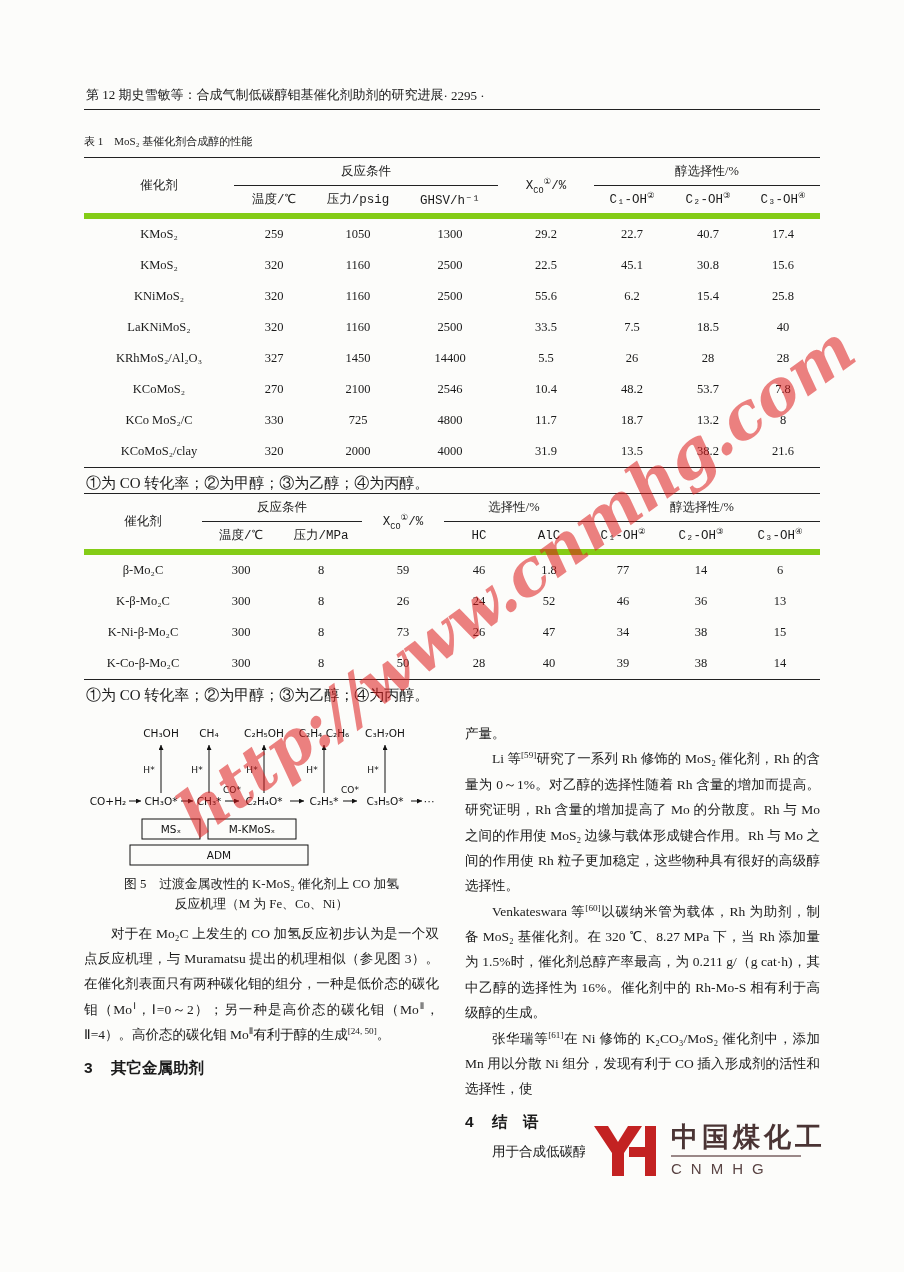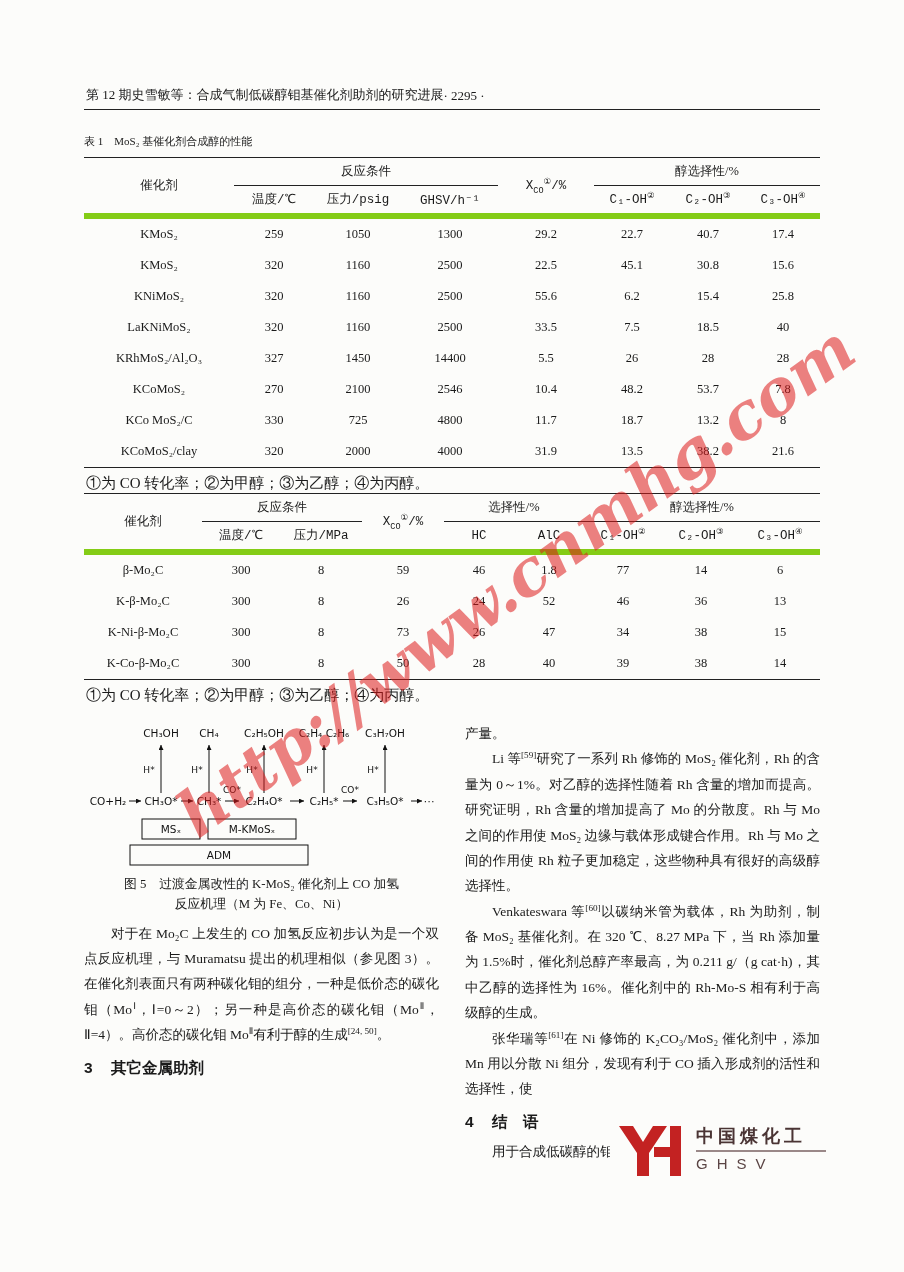--- a/index.html
+++ b/index.html
@@ -41,21 +41,21 @@
   
   .watermark { position:absolute; left:118px; top:578px; width:700px; white-space:nowrap;
                font-family:"DejaVu Serif", serif; font-style:italic; font-size:64px; font-weight:bold;
                color:rgba(220,26,26,0.55); transform:rotate(-36deg); transform-origin:center;
                pointer-events:none; z-index:7; }
 
   
   .logo { position:absolute; right:64px; top:1112px; z-index:5; background:#fcfcfa;
           display:flex; align-items:center; gap:14px; padding:8px 14px 8px 8px; }
   .logo-text { display:flex; flex-direction:column; }
-  .logo-cn { font-family:"Liberation Sans", sans-serif; font-weight:bold; font-size:18px;
+  .logo-cn { font-family:"Liberation Sans", sans-serif; font-weight:bold; font-size:27px;
              letter-spacing:4px; color:#4a3434; line-height:1.2; }
   .logo-en { font-family:"Liberation Sans", sans-serif; font-size:15px; letter-spacing:9px;
              color:#5a4444; border-top:2px solid #9a8888; padding-top:3px; margin-top:2px; width:130px; }
 </style>
 </head>
 <body>
 
 <div class="page">
 
   <div class="pg-header">
@@ -342,17 +342,17 @@
   <div class="watermark">http://www.cnmhg.com</div>
 
   <div class="logo">
     <svg width="64" height="58" viewBox="0 0 64 58">
       <polygon points="1,6 15,6 25,22 35,6 49,6 31,33 31,56 19,56 19,33" fill="#c32222"></polygon>
       <rect x="52" y="6" width="11" height="50" fill="#c32222"></rect>
       <rect x="36" y="27" width="20" height="10" fill="#c32222"></rect>
     </svg>
     <div class="logo-text">
       <span class="logo-cn">中国煤化工</span>
-      <span class="logo-en">GHSV</span>
+      <span class="logo-en">CNMHG</span>
     </div>
   </div>
 
 </div>
 
 </body></html>

